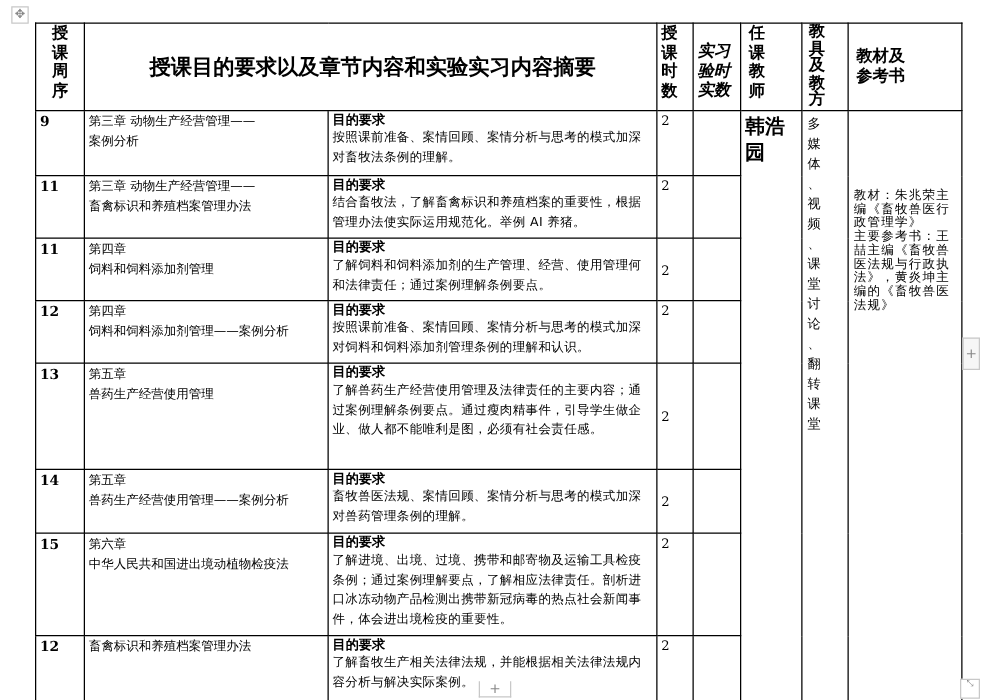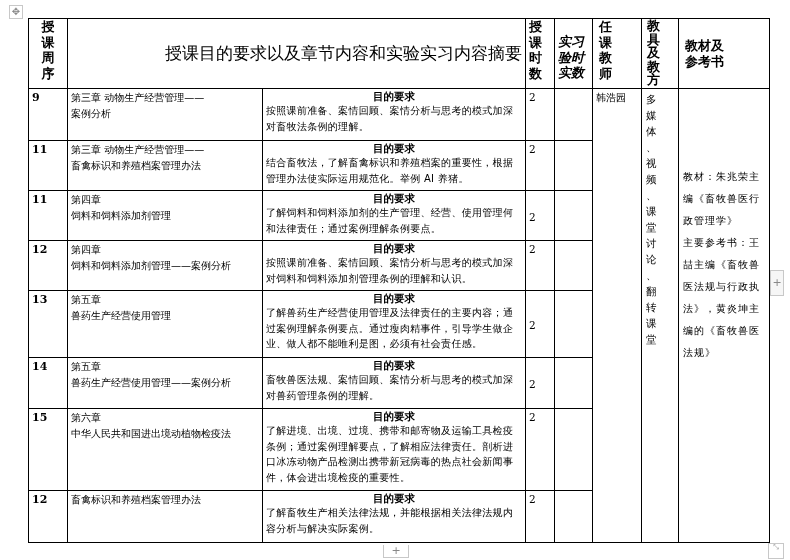--- a/index.html
+++ b/index.html
@@ -17,31 +17,31 @@
   table.course {
     position:absolute; left:28px; top:18px;
     border-collapse:collapse; table-layout:fixed;
     width:741px;
   }
   table.course td, table.course th {
     border:1.2px solid #000; vertical-align:top; padding:0 3px;
     overflow:hidden;
   }
   .hdr { font-weight:bold; font-size:13px; line-height:15.5px; }
-  .hdr-title { font-size:17px; font-weight:normal; vertical-align:middle !important; text-align:right; padding-left:6px !important; }
+  .hdr-title { font-size:17px; font-weight:bold; vertical-align:middle !important; text-align:center; padding-left:6px !important; }
   .vert { text-align:center; }
   .vert-left { text-align:left; padding-left:8px !important; }
   .week { font-weight:bold; font-size:11px; font-family:"DejaVu Serif","Liberation Serif",serif; padding-top:2px !important; }
   .chapter { font-size:10px; line-height:16px; padding-top:1px !important;margin-top:44px; }
-  .obj-title { font-weight:bold; font-size:10.5px; line-height:14px;text-align:center; }
+  .obj-title { font-weight:bold; font-size:10.5px; line-height:14px; }
   .obj-text { font-size:10px; line-height:15.5px; letter-spacing:0.3px; }
   .hours { font-size:10.5px; font-family:"DejaVu Serif","Liberation Serif",serif; padding-top:2px !important; }
-  .teacher { font-size:10px; padding-top:2px !important; }
+  .teacher { font-size:16px; padding-top:2px !important;font-weight:bold; }
   .tools { font-size:10.5px; line-height:16px; text-align:left; padding-left:4px !important; padding-top:2px !important; }
-  .books { font-size:10px; line-height:22px; padding:15px 4px !important; letter-spacing:1px; vertical-align:top; }
+  .books { font-size:10px; line-height:11px; padding:0 4px !important; letter-spacing:1px; vertical-align:top; }
   .books .pad { height:62px; }
   .add-row-btn {
     position:absolute; left:383px; top:545px; width:26px; height:13px;
     border:1px solid #c8c8c8; border-top:none; background:#fff; box-sizing:border-box;
     font-size:11px; color:#888; text-align:center; line-height:12px;
   }
   .add-col-btn {
     position:absolute; left:770px; top:270px; width:14px; height:26px;
     border:1px solid #c8c8c8; background:#f6f6f6; box-sizing:border-box;
     font-size:11px; color:#888; text-align:center; line-height:24px;
@@ -158,21 +158,21 @@
     <td class="chapter" style="white-space:pre-line">第四章
 饲料和饲料添加剂管理——案例分析</td>
     <td>
       <div class="obj-title">目的要求</div>
       <div class="obj-text">按照课前准备、案情回顾、案情分析与思考的模式加深对饲料和饲料添加剂管理条例的理解和认识。</div>
     </td>
     <td class="hours">2</td>
     <td></td>
   </tr>
 
-  <tr style="height:67px">
+  <tr style="height:85px">
     <td class="week">13</td>
     <td class="chapter" style="white-space:pre-line">第五章
 兽药生产经营使用管理</td>
     <td>
       <div class="obj-title">目的要求</div>
       <div class="obj-text">了解兽药生产经营使用管理及法律责任的主要内容；通过案例理解条例要点。通过瘦肉精事件，引导学生做企业、做人都不能唯利是图，必须有社会责任感。</div>
     </td>
     <td class="hours" style="vertical-align:middle">2</td>
     <td></td>
   </tr>

